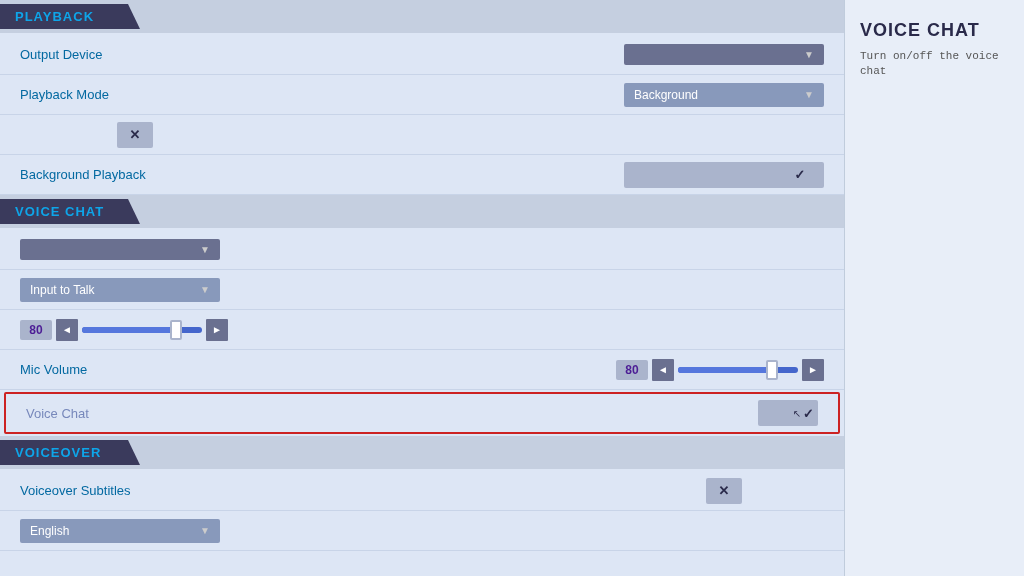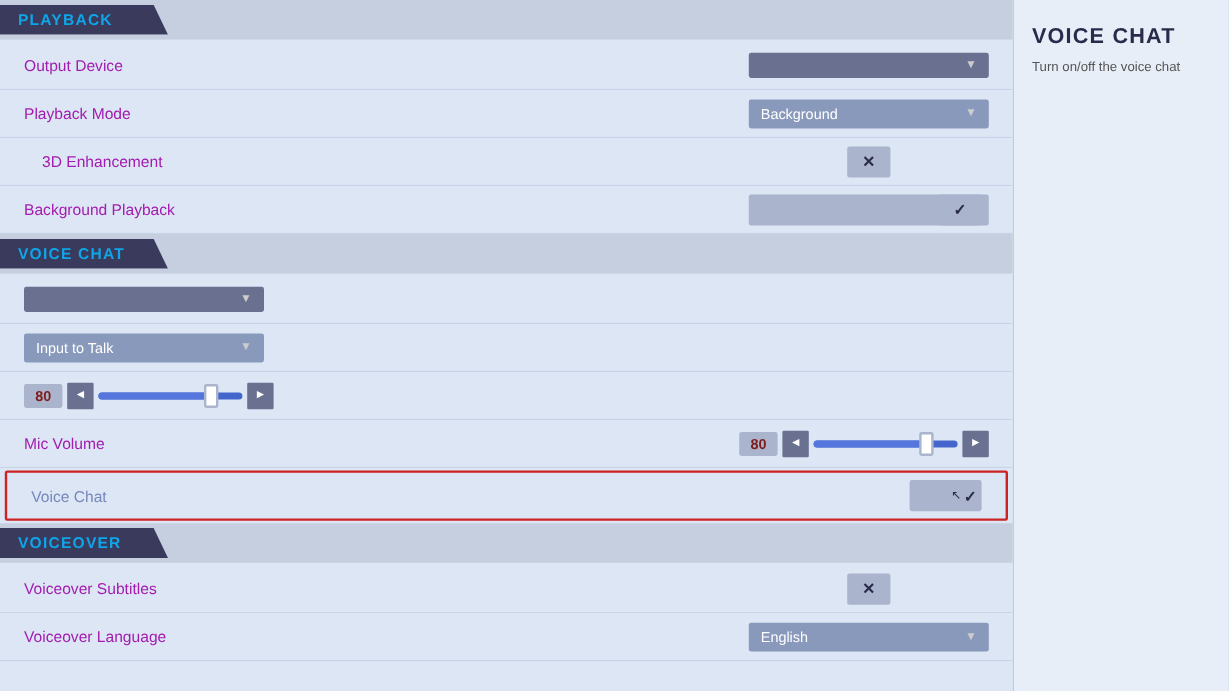--- a/index.html
+++ b/index.html
@@ -33,20 +33,21 @@
       color: #2a2a4a;
       text-transform: uppercase;
       letter-spacing: 1px;
       margin-bottom: 8px;
     }
 
     .side-panel-desc {
       font-size: 11px;
       color: #555;
       line-height: 1.4;
+      font-family: Liberation Mono, monospace;
     }
 
     
     .section-header {
       background: #3a3a5c;
       color: #0ea5e9;
       font-weight: 900;
       font-size: 13px;
       text-transform: uppercase;
       letter-spacing: 1px;
@@ -77,21 +78,21 @@
     .settings-row.highlighted {
       border: 2px solid #cc2222;
       background: #dde6f5;
       margin: 2px 4px;
       border-radius: 2px;
     }
 
     .settings-row-label {
       flex: 1;
       font-size: 13px;
-      color: #a21caf;
+      color: #0369a1;
       font-weight: 500;
     }
 
     .settings-row.highlighted .settings-row-label {
       color: #7788bb;
     }
 
     
     .dropdown {
       display: flex;
@@ -160,21 +161,21 @@
 
     
     .slider-control {
       display: flex;
       align-items: center;
       gap: 4px;
     }
 
     .slider-value {
       background: #aab4cc;
-      color: #7f1d1d;
+      color: #4c1d95;
       font-size: 12px;
       font-weight: bold;
       padding: 3px 8px;
       border-radius: 2px;
       min-width: 32px;
       text-align: center;
     }
 
     .slider-btn {
       background: #6a7090;
@@ -258,21 +259,20 @@
 
   <div class="settings-row">
     <span class="settings-row-label">Playback Mode</span>
     <div class="dropdown light">
       <span>Background</span>
       <span class="dropdown-arrow">▼</span>
     </div>
   </div>
 
   <div class="settings-row" style="padding-left:35px;">
-    <span class="settings-row-label">3D Enhancement</span>
     <div style="display:flex;align-items:center;width:200px;justify-content:center;">
       <div class="toggle-box">
         <span class="toggle-x">✕</span>
       </div>
     </div>
   </div>
 
   <div class="settings-row">
     <span class="settings-row-label">Background Playback</span>
     <div class="toggle-area">
@@ -348,21 +348,20 @@
   <div class="settings-row">
     <span class="settings-row-label">Voiceover Subtitles</span>
     <div style="display:flex;align-items:center;width:200px;justify-content:center;">
       <div class="toggle-box">
         <span class="toggle-x">✕</span>
       </div>
     </div>
   </div>
 
   <div class="settings-row">
-    <span class="settings-row-label">Voiceover Language</span>
     <div class="dropdown light">
       <span>English</span>
       <span class="dropdown-arrow">▼</span>
     </div>
   </div>
 
 </div>
 
 <div class="side-panel">
   <div class="side-panel-title">VOICE CHAT</div>

